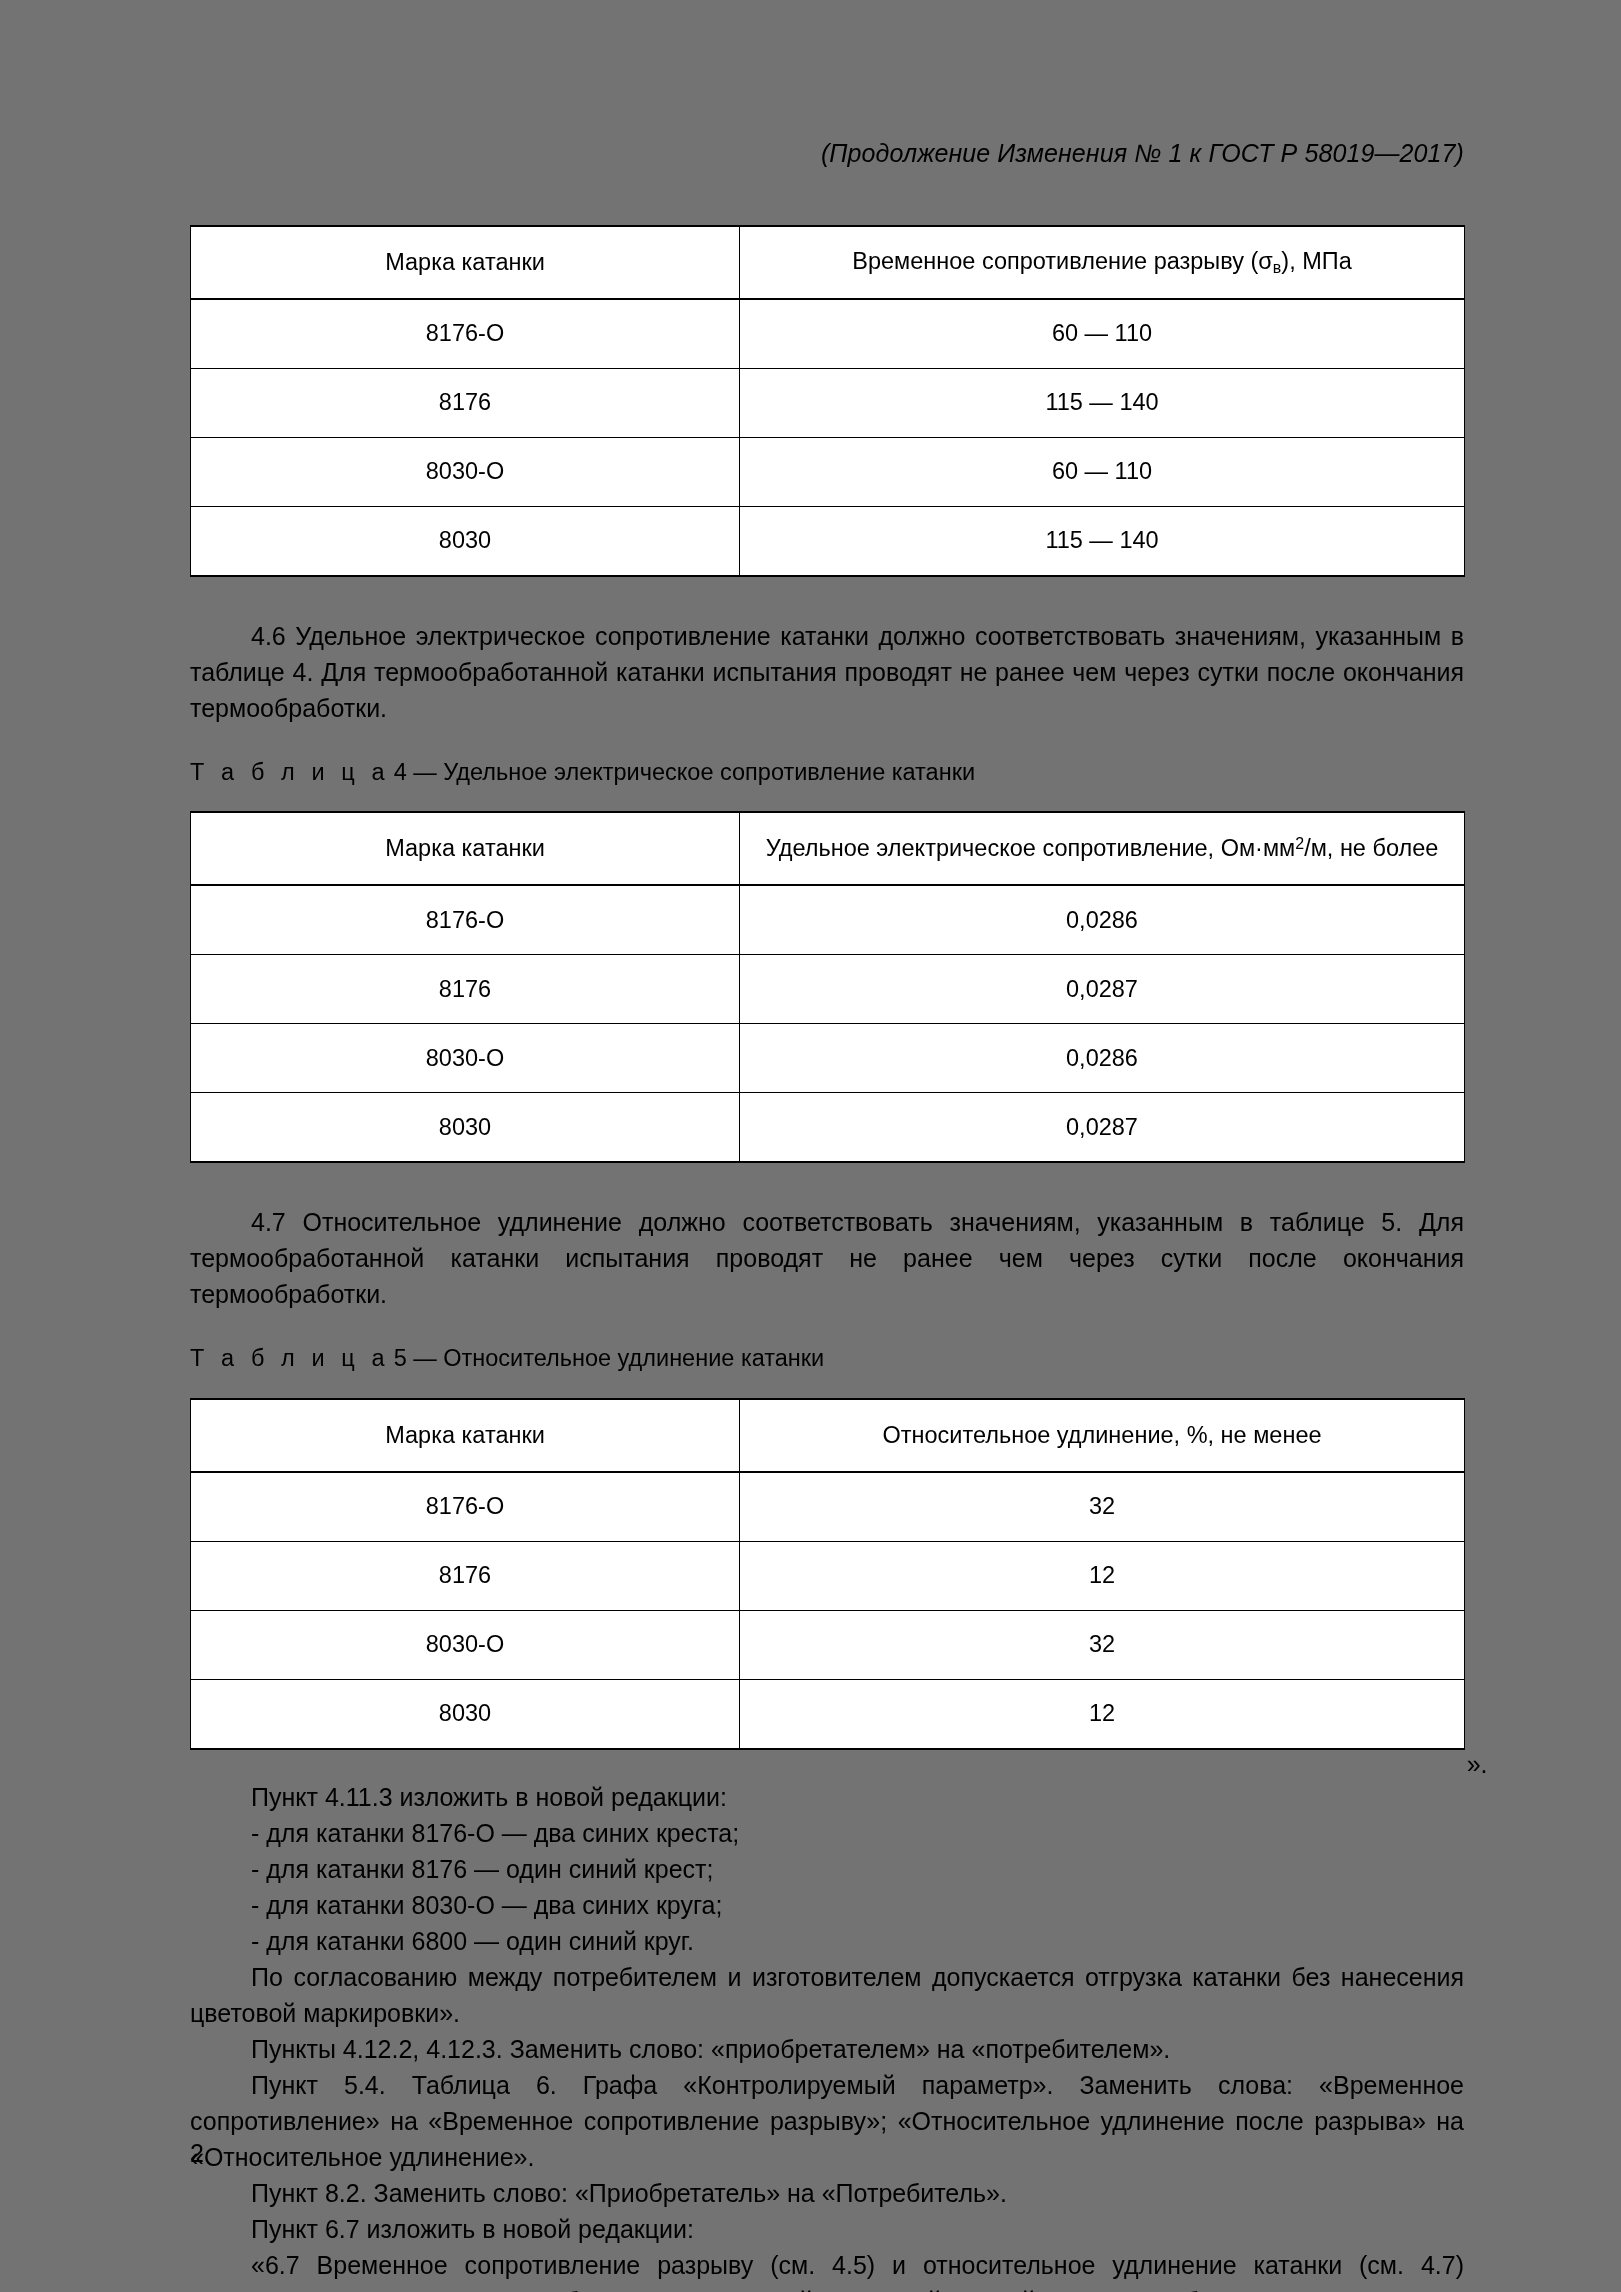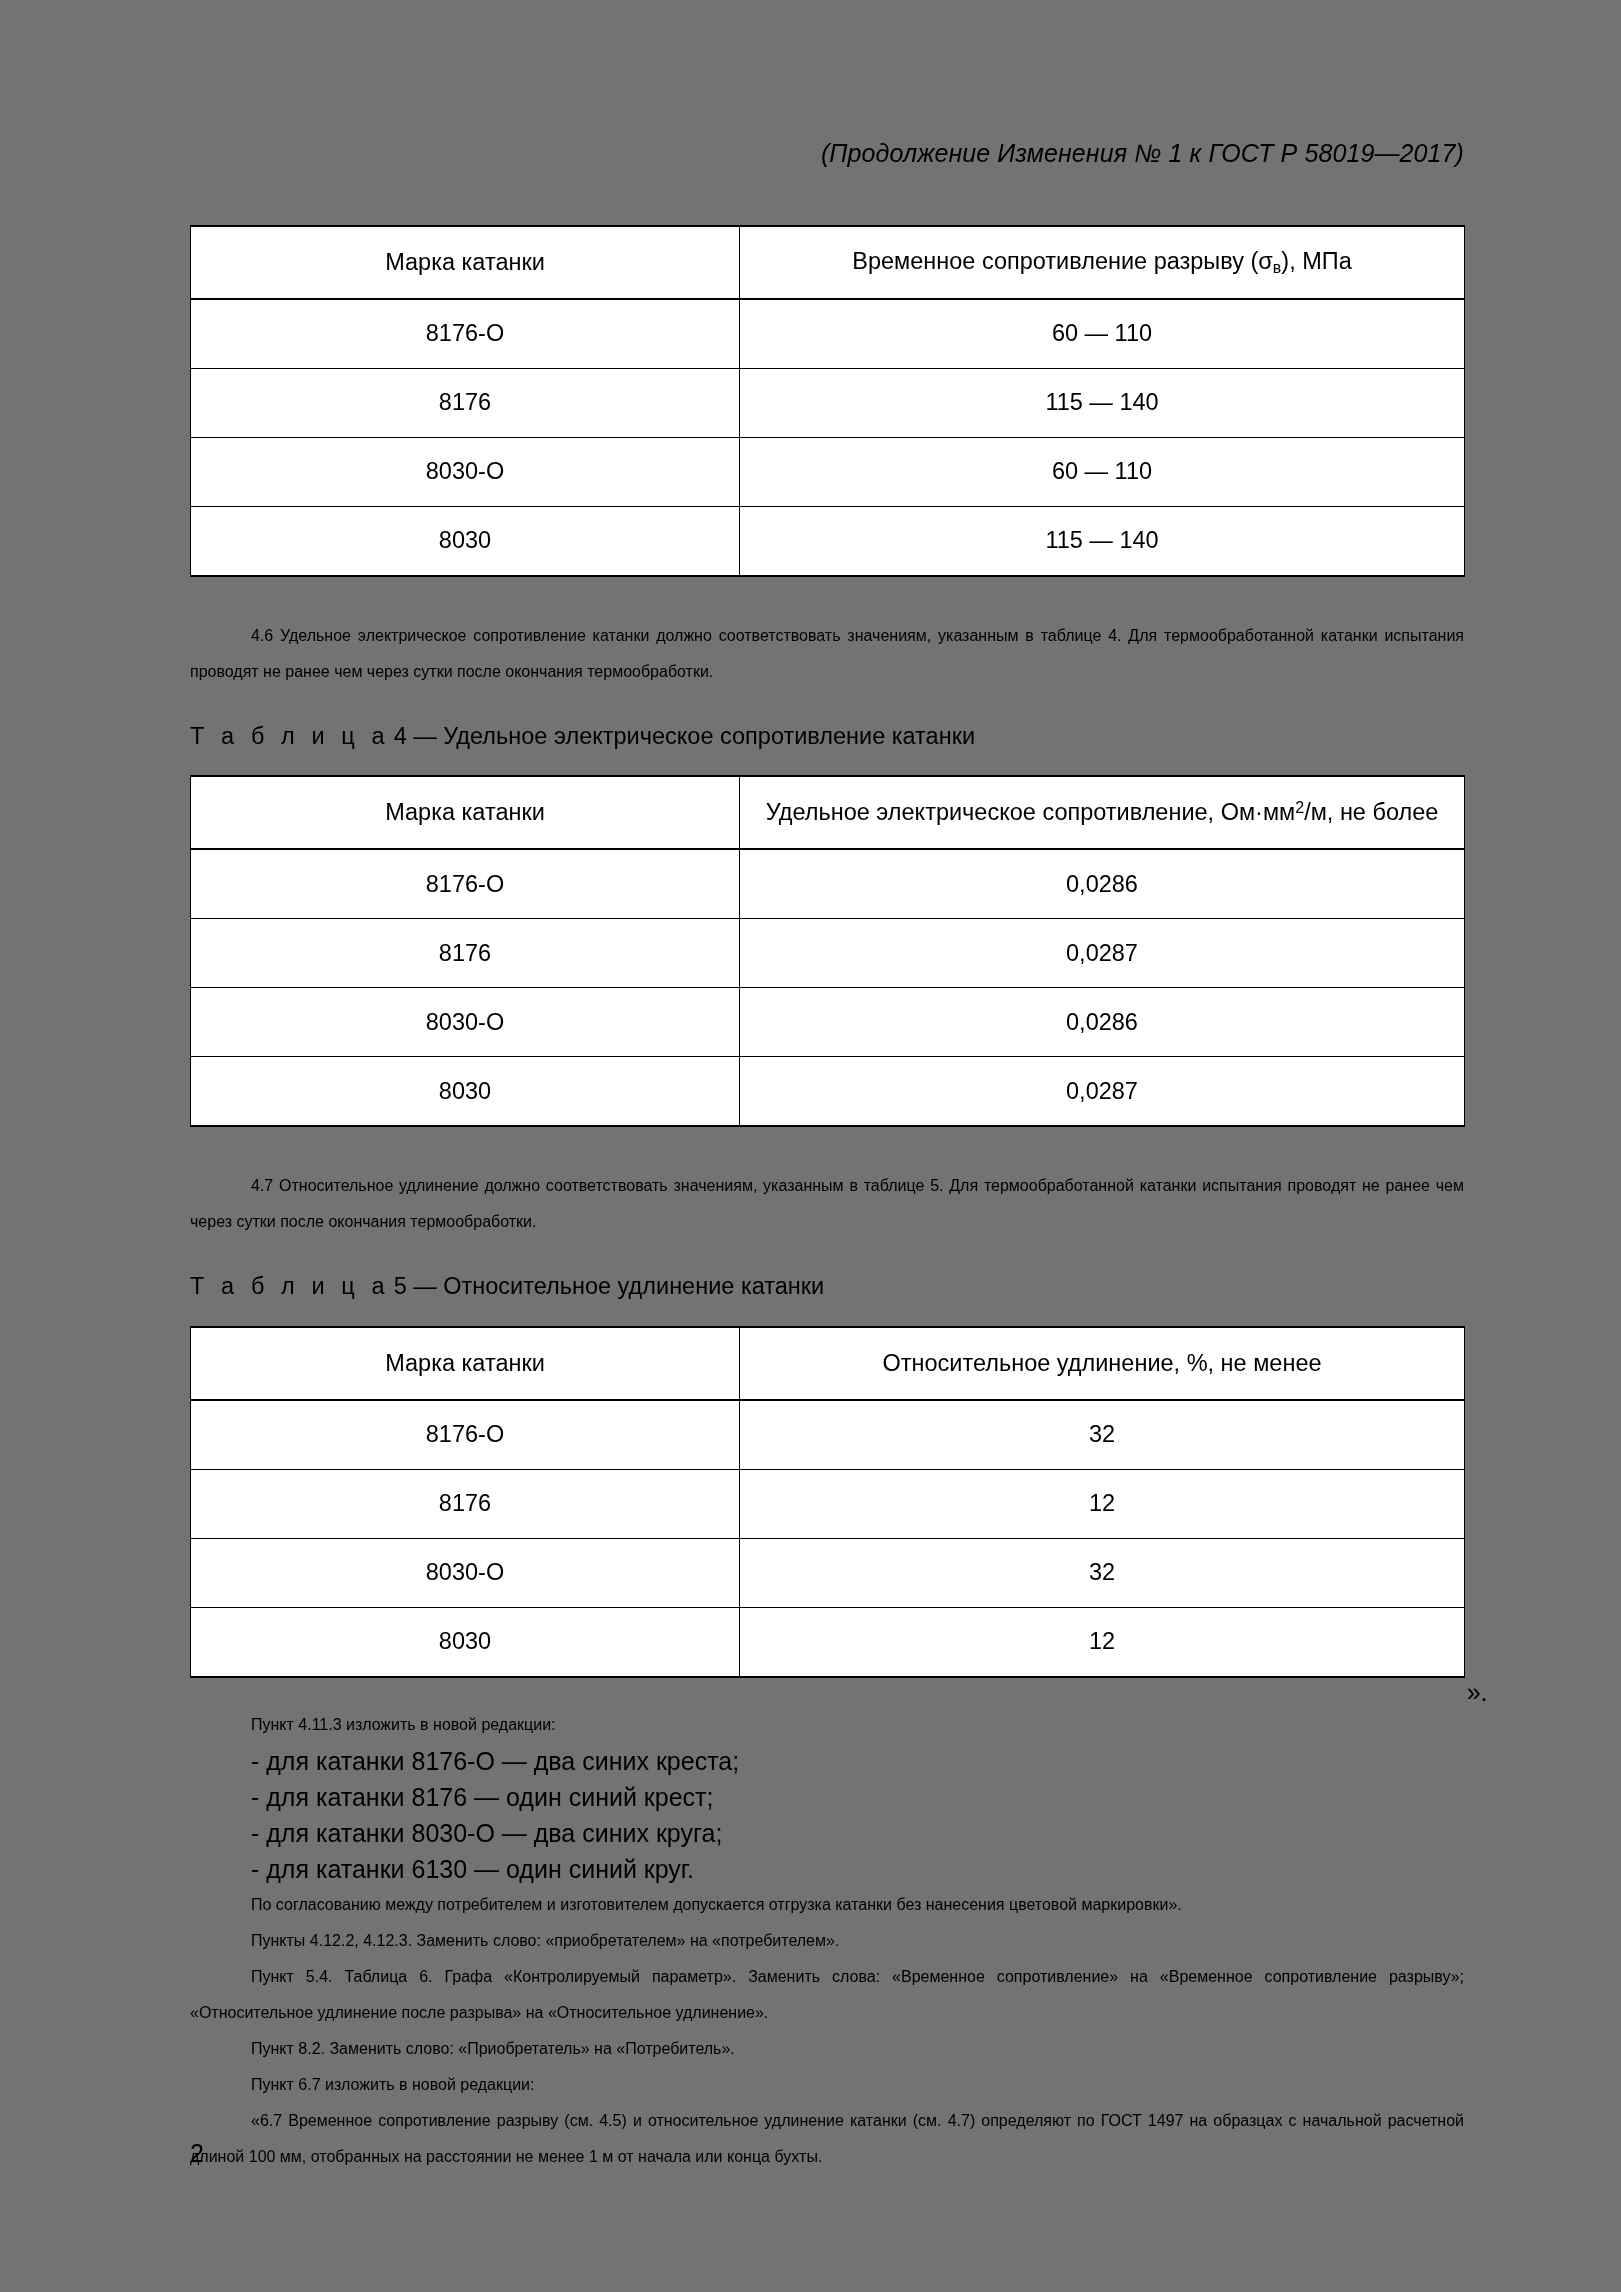--- a/index.html
+++ b/index.html
@@ -77,21 +77,21 @@
   table.gost col.c1 { width: 549px; }
   table.gost col.c2 { width: 725px; }
   table.gost .outer-top { border-top-width: 2.9px; }
   table.gost .outer-bottom { border-bottom-width: 2.9px; }
   sub, sup { font-size: 0.68em; }
   sub { vertical-align: -0.25em; }
   sup { vertical-align: 0.45em; }
 
   
   p.body {
-    font-size: 16px;
+    font-size: 25px;
     line-height: 36px;
     text-align: justify;
     margin: 0;
     text-indent: 0;
     hyphens: manual;
   }
   p.body.indent {
     text-indent: 61px;
   }
   p.body.nojust {
@@ -265,21 +265,21 @@
     </div>
 
     <div class="sp-30"></div>
 
     <p class="body indent nojust">Пункт 4.11.3 изложить в новой редакции:</p>
 
     <div class="list">
       <p class="list-item">- для катанки 8176-О — два синих креста;</p>
       <p class="list-item">- для катанки 8176 — один синий крест;</p>
       <p class="list-item">- для катанки 8030-О — два синих круга;</p>
-      <p class="list-item">- для катанки 6130 — один синий круг.</p>
+      <p class="list-item">- для катанки 6800 — один синий круг.</p>
     </div>
 
     <p class="body indent">По согласованию между потребителем и изготовителем допускается отгрузка катанки без нанесения цветовой маркировки».</p>
     <p class="body indent nojust">Пункты 4.12.2, 4.12.3. Заменить слово: «приобретателем» на «потребителем».</p>
     <p class="body indent">Пункт 5.4. Таблица 6. Графа «Контролируемый параметр». Заменить слова: «Временное сопротивление» на «Временное сопротивление разрыву»; «Относительное удлинение после разрыва» на «Относительное удлинение».</p>
     <p class="body indent nojust">Пункт 8.2. Заменить слово: «Приобретатель» на «Потребитель».</p>
     <p class="body indent nojust">Пункт 6.7 изложить в новой редакции:</p>
     <p class="body indent">«6.7  Временное сопротивление разрыву (см. 4.5) и относительное удлинение катанки (см. 4.7) определяют по ГОСТ 1497 на образцах с начальной расчетной длиной 100 мм, отобранных на расстоянии не менее 1 м от начала или конца бухты.</p>
 
   </div>

